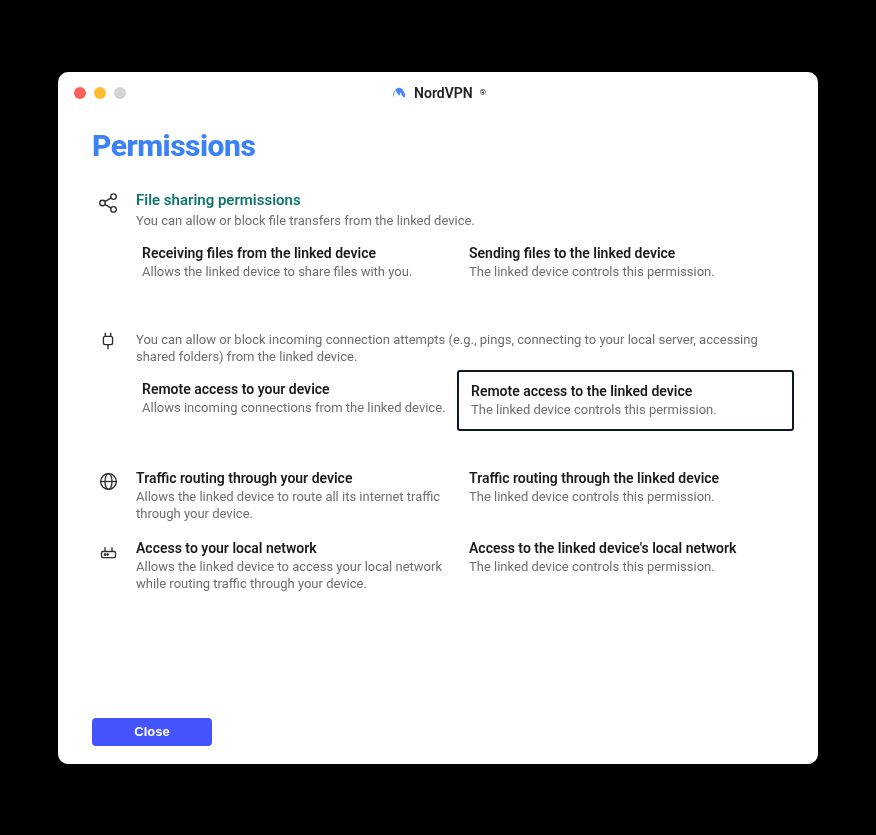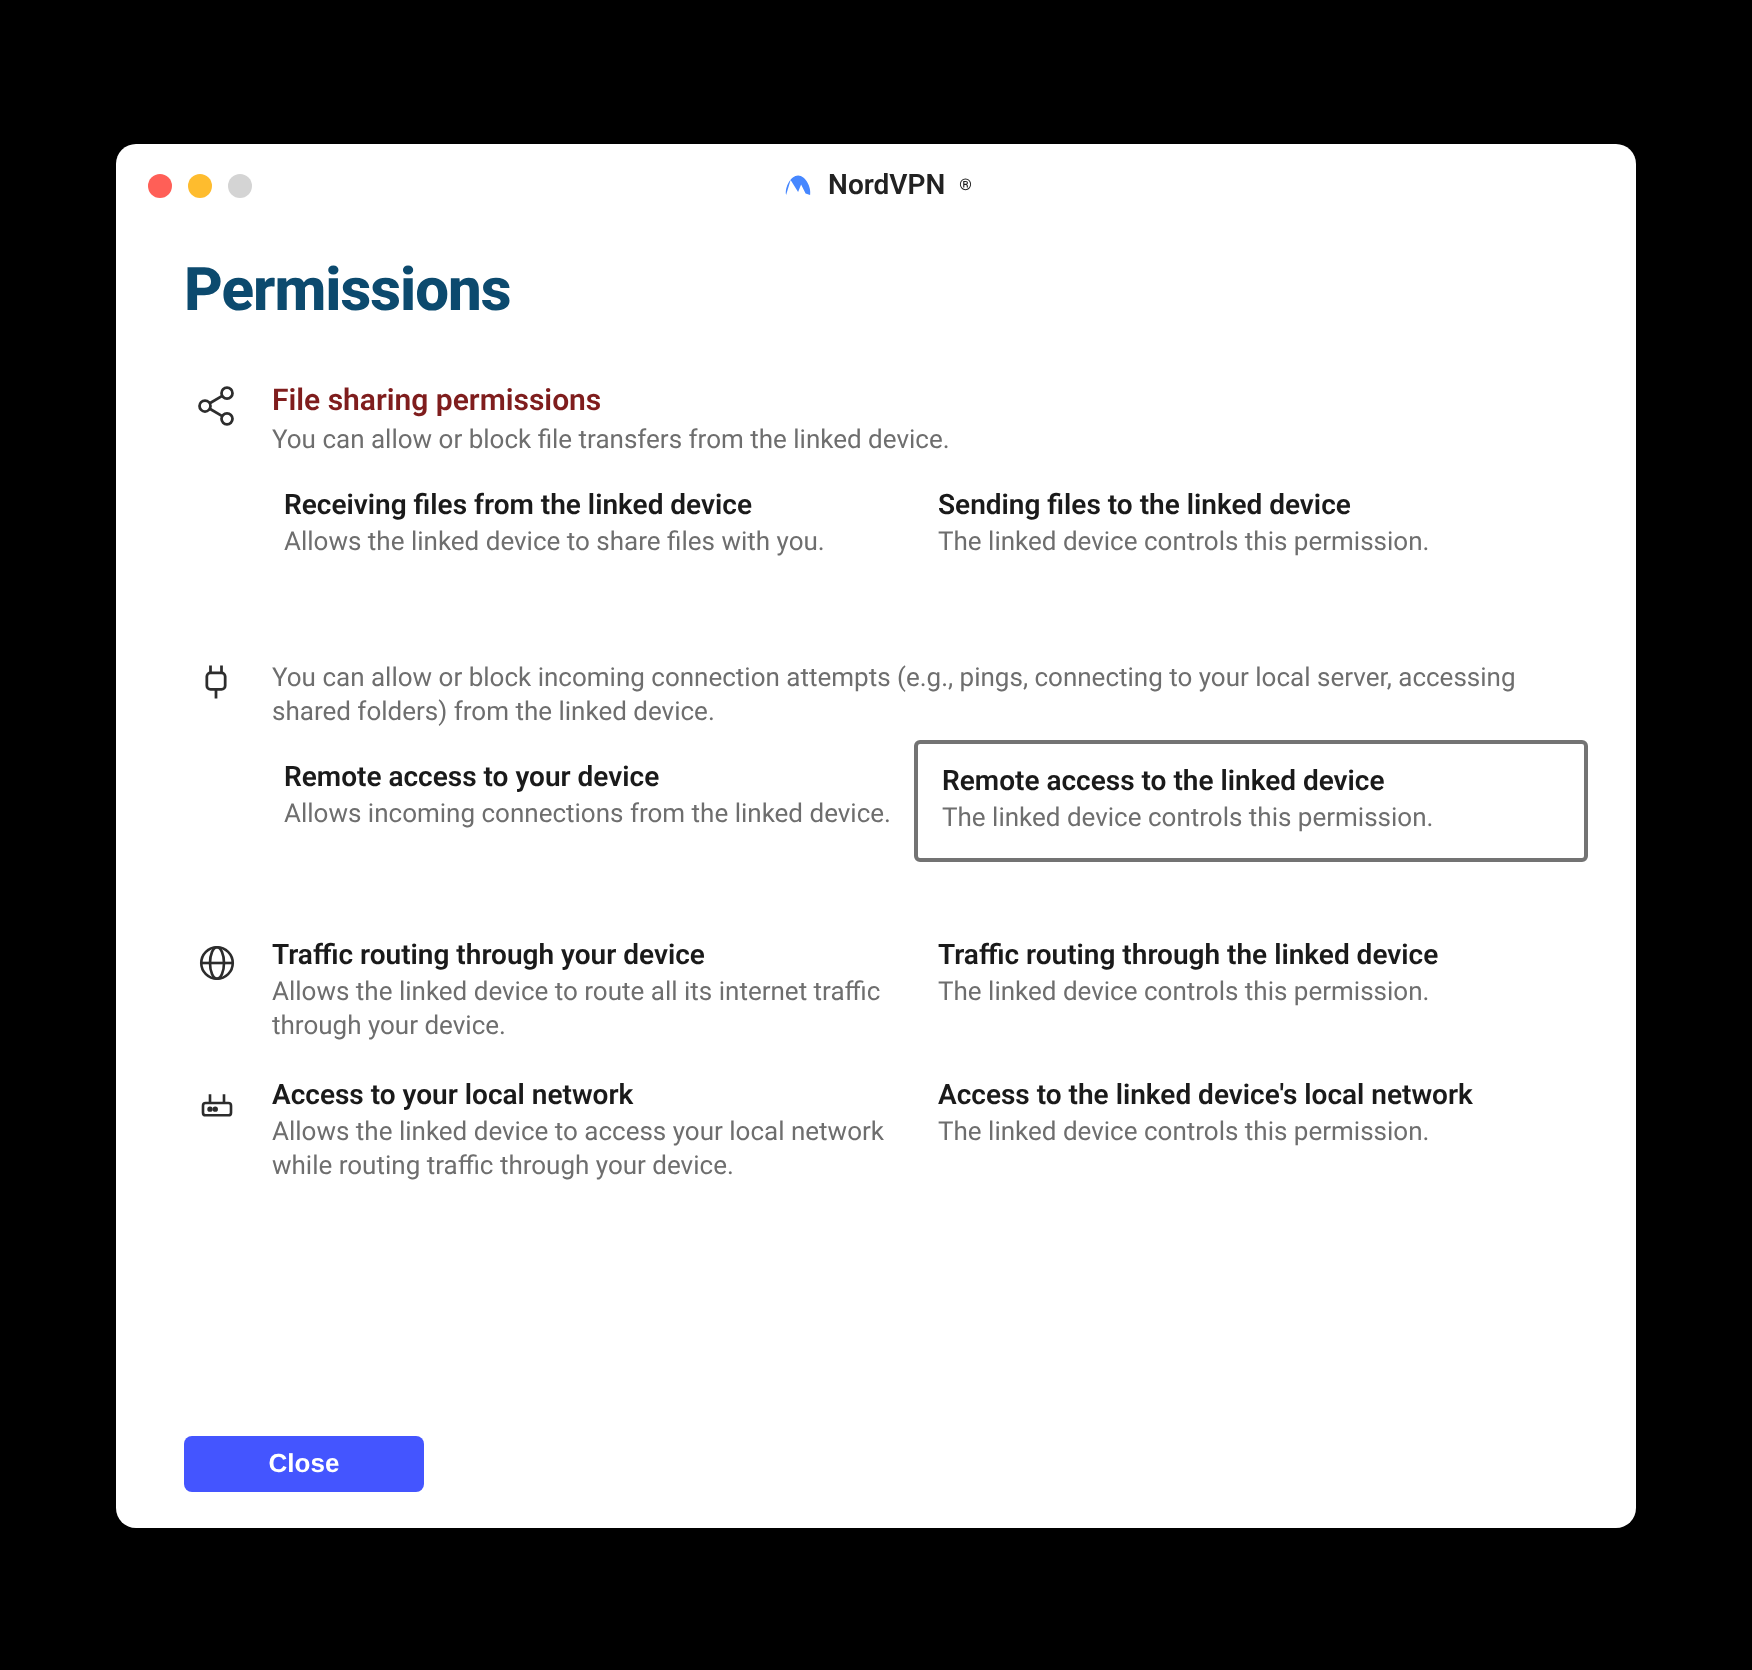--- a/index.html
+++ b/index.html
@@ -58,21 +58,21 @@
     .brand svg { width: 18px; height: 18px; }
     .brand sup { font-size: 8px; font-weight: 600; margin-left: 1px; vertical-align: super; }
     .content {
       flex: 1;
       padding: 14px 34px 18px 34px;
       overflow: auto;
     }
     h1.page-title {
       font-size: 30px;
       font-weight: 800;
-      color: #0c4a6e;
+      color: #3b82f6;
       margin-bottom: 18px;
       letter-spacing: -0.5px;
     }
     .section {
       padding: 10px 0 22px 50px;
       position: relative;
     }
     .section-head {
       display: flex;
       align-items: flex-start;
@@ -83,21 +83,21 @@
       width: 24px;
       height: 24px;
       flex-shrink: 0;
       display: flex;
       align-items: center;
       justify-content: center;
       color: #2d2d2d;
       margin-left: -46px;
     }
     .section-icon svg { width: 22px; height: 22px; stroke: currentColor; }
-    .section-title { font-size: 15px; font-weight: 600; color: #7f1d1d; line-height: 1.3; }
+    .section-title { font-size: 15px; font-weight: 600; color: #0f766e; line-height: 1.3; }
     .section-desc { font-size: 13px; color: #6e6e6e; margin-top: 2px; line-height: 1.35; }
     .perm-row {
       display: flex;
       gap: 12px;
       margin-bottom: 16px;
     }
     .perm {
       flex: 1;
       min-width: 0;
     }
@@ -112,21 +112,21 @@
       align-items: flex-start;
       justify-content: center;
       margin-left: -46px;
       padding-top: 2px;
       color: #2c2c2c;
     }
     .with-icon .perm-icon svg { width: 21px; height: 21px; stroke: currentColor; }
     .perm-title { font-size: 14px; font-weight: 600; color: #1a1a1a; line-height: 1.3; }
     .perm-desc  { font-size: 13px; color: #6e6e6e; margin-top: 2px; line-height: 1.3; }
     .highlight {
-      border: 2px solid #737373;
+      border: 2px solid #0f172a;
       border-radius: 3px;
       padding: 10px 10px 10px 12px;
       margin: -10px -10px -10px -12px;
       position: relative;
     }
     .footer {
       padding: 14px 34px 18px 34px;
       flex-shrink: 0;
     }
     .close-btn {

